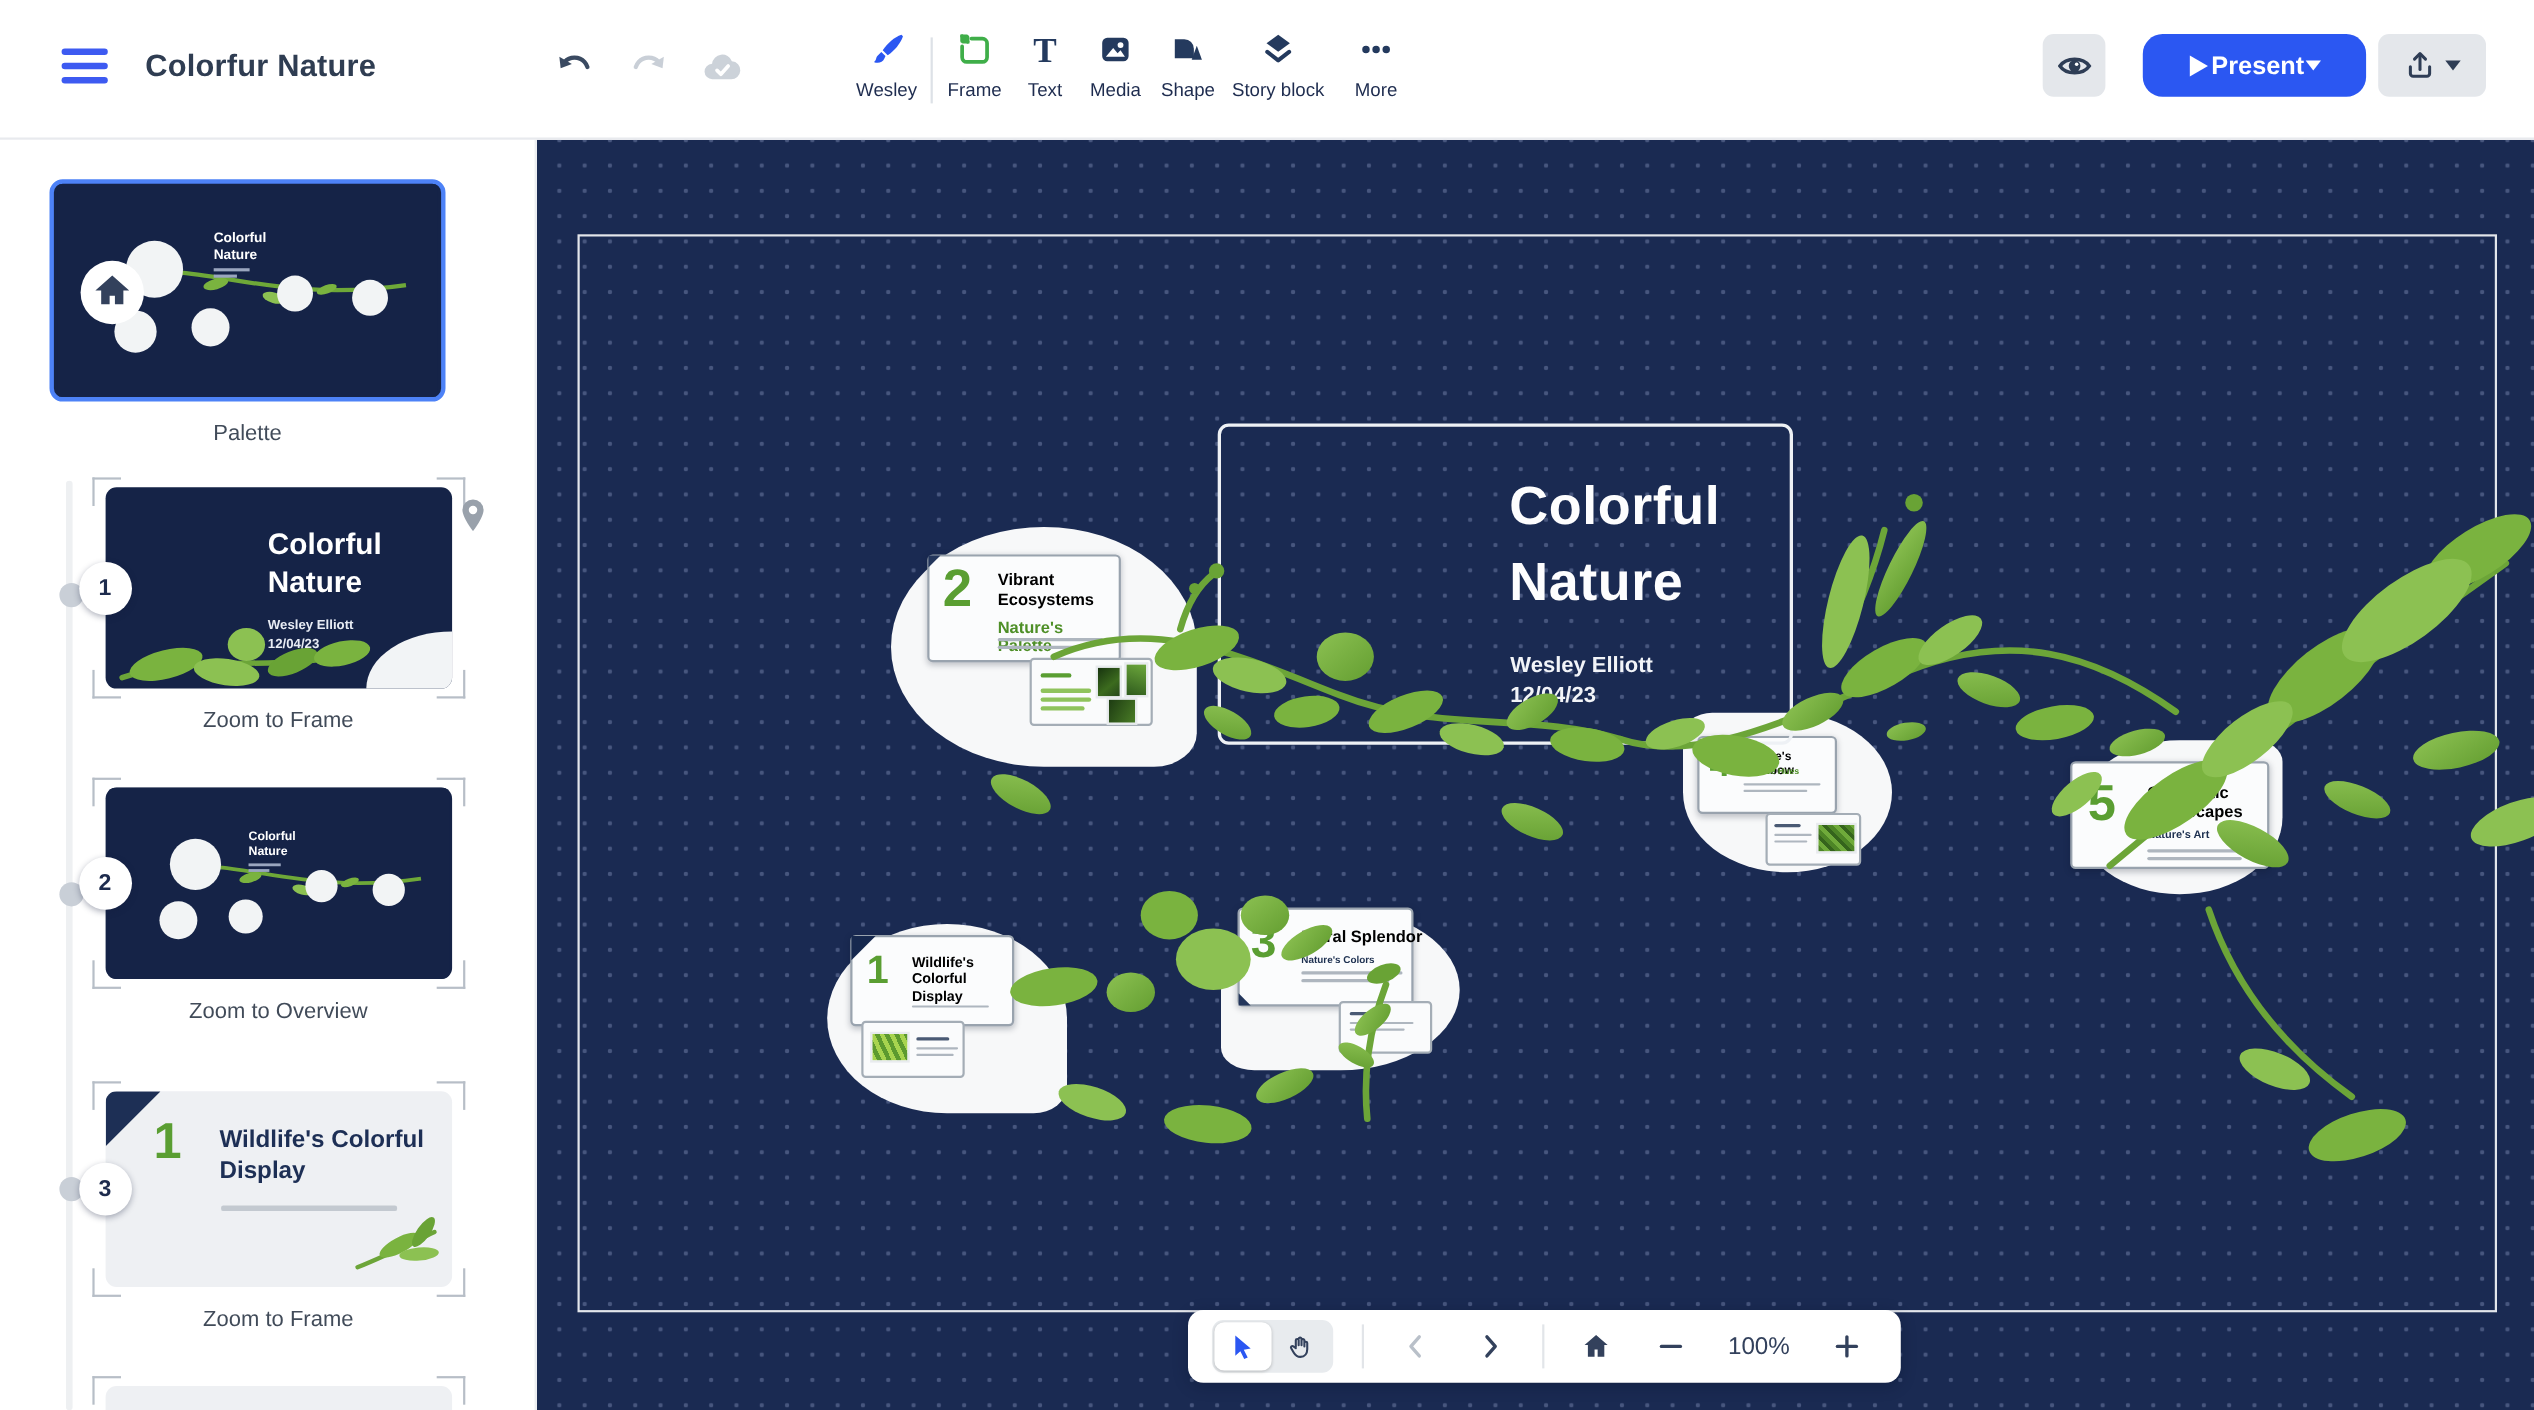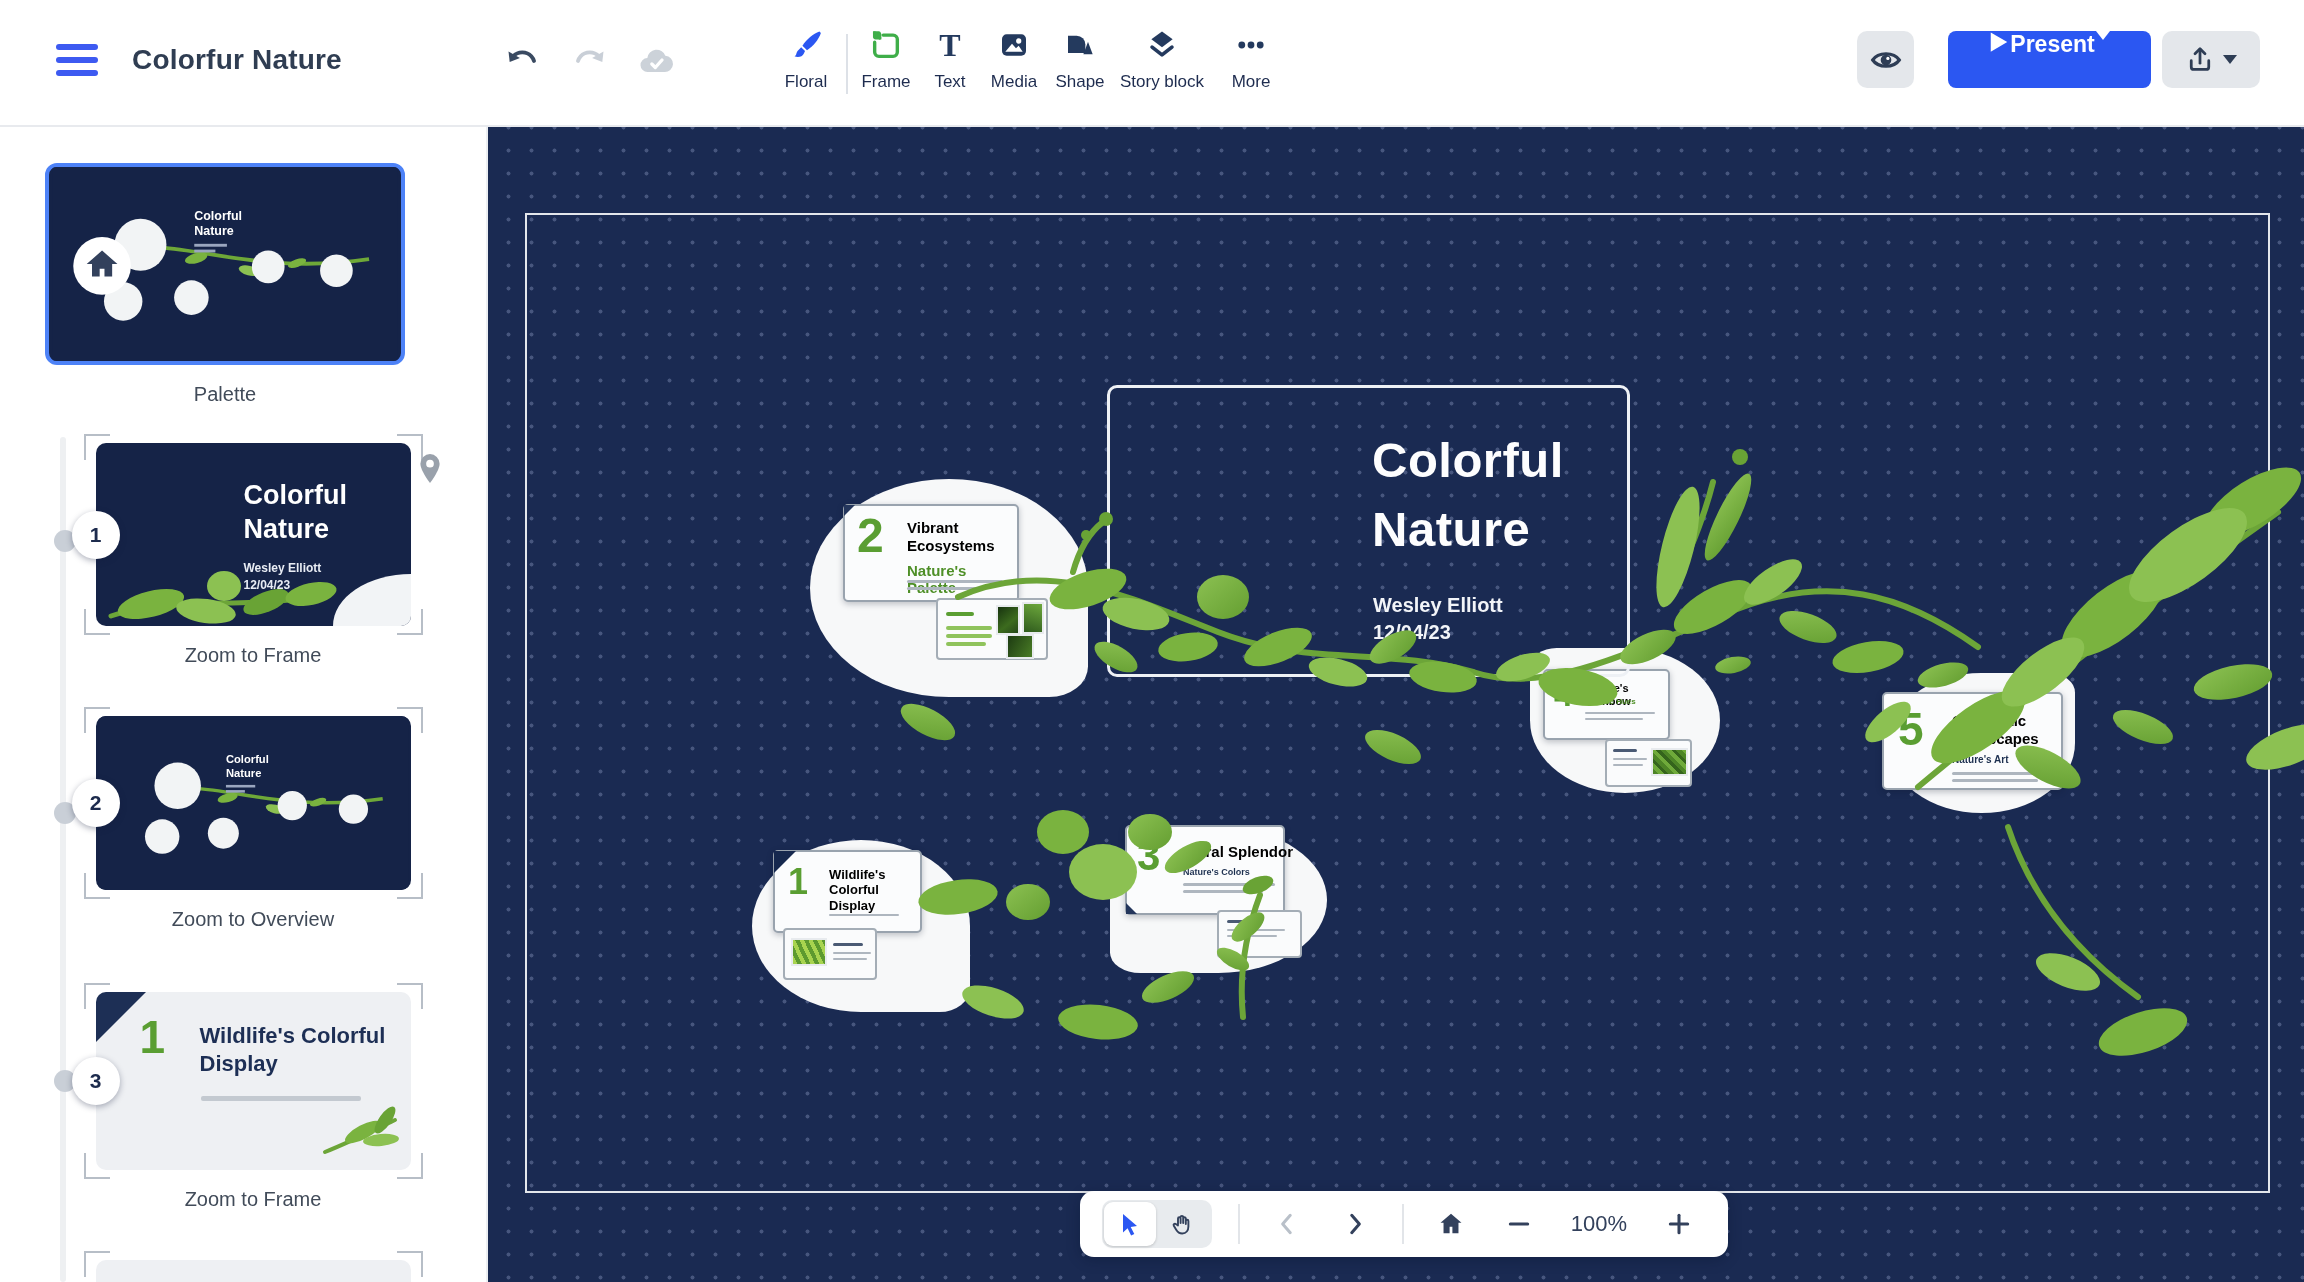--- a/index.html
+++ b/index.html
@@ -18,21 +18,21 @@
   .doc-title { position:absolute; left:132px; top:44px; font-size:28px; font-weight:bold; color:#2f3d52; letter-spacing:.2px; }
   .hist-btn { position:absolute; top:40px; width:44px; height:44px; display:flex; align-items:center; justify-content:center; }
   .tools { position:absolute; left:0; top:0; width:100%; height:127px; }
   .tool { position:absolute; top:26px; width:130px; display:flex; flex-direction:column; align-items:center; }
   .tool .ticon { height:38px; display:flex; align-items:center; justify-content:center; }
   .tool .tlabel { margin-top:8px; font-size:17px; font-weight:500; color:#1e2c4f; white-space:nowrap; }
   .tool-divider { position:absolute; left:846px; top:34px; width:2px; height:60px; background:#dde1e7; }
   .eye-btn, .share-btn { position:absolute; top:31px; height:57px; background:#e4e7eb; border-radius:10px; display:flex; align-items:center; justify-content:center; }
   .eye-btn { left:1857px; width:57px; }
   .share-btn { left:2162px; width:98px; gap:8px; }
-  .present-btn { position:absolute; left:1948px; top:31px; width:203px; height:57px; background:#2b57f2; border-radius:8px; display:flex; justify-content:center; gap:1px; }
+  .present-btn { position:absolute; left:1948px; top:31px; width:203px; height:57px; background:#2b57f2; border-radius:18px; display:flex; align-items:center; justify-content:center; gap:1px; }
   .present-btn .plabel { color:#fff; font-size:23px; font-weight:600; }
   .caret { width:0; height:0; border-left:7px solid transparent; border-right:7px solid transparent; border-top:9px solid #2e3d55; }
   .caret.white { border-top-color:#fff; }
 
   
   .sidebar { position:absolute; left:0; top:127px; width:488px; height:1155px; background:#fff; border-right:2px solid #eceef1; z-index:20; overflow:hidden; }
   .timeline { position:absolute; left:60px; top:310px; width:6px; height:845px; background:#eef0f2; border-radius:3px; }
   .timeline-dot { position:absolute; left:54px; width:22px; height:22px; border-radius:50%; background:#c9cfd7; }
   .ov-wrap { position:absolute; left:45px; top:36px; width:360px; }
   .ov-thumb { width:360px; height:202px; border:4px solid #4d82f7; border-radius:12px; overflow:hidden; background:#152347; cursor:pointer; }
@@ -288,21 +288,21 @@
     </div>
 
     <div class="tools">
       <div class="tool" style="left:741px;">
         <span class="ticon">
           <svg width="34" height="34" viewBox="0 0 24 24">
               <path d="M21.5 2.5 c-4.5 1.5 -9 5.5 -12 10 l3.2 3.2 c4.5 -3 8.3 -7.7 9.8 -12.2 z" fill="#2b57f2"></path>
               <path d="M8.6 13.6 6.2 16 c-1.2 1.2 -.7 3.3 -2.4 4 2.6 1.2 5.7 .3 6.7 -2 l.8 -1.8 z" fill="#2b57f2"></path>
             </svg>
         </span>
-        <span class="tlabel">Floral</span>
+        <span class="tlabel">Wesley</span>
       </div>
       <div class="tool-divider"></div>
       <div class="tool" style="left:821px;">
         <span class="ticon">
           <svg width="34" height="34" viewBox="0 0 24 24" fill="none" stroke="#3fae49" stroke-width="2.4" stroke-linecap="round">
             <path d="M4 10 v7 a3 3 0 0 0 3 3 h10 a3 3 0 0 0 3 -3 V8 a3 3 0 0 0 -3 -3 h-7"></path>
             <path d="M4 6.5 V3.5 h3"></path>
               <path d="M4 3.5 l3.5 3.5"></path>
               <path d="M7.5 4.2 v2.8 h-2.8"></path>
           </svg>

